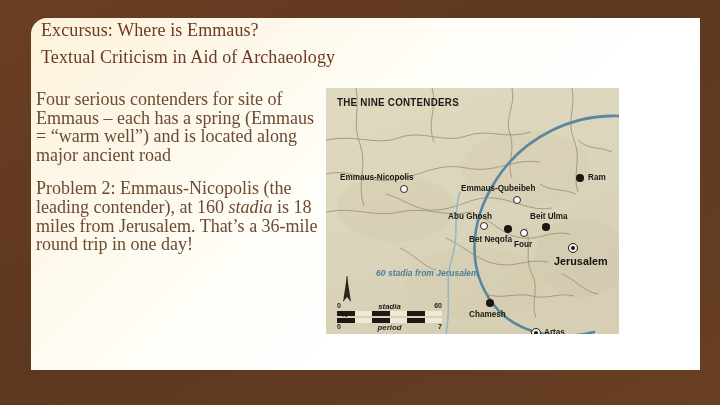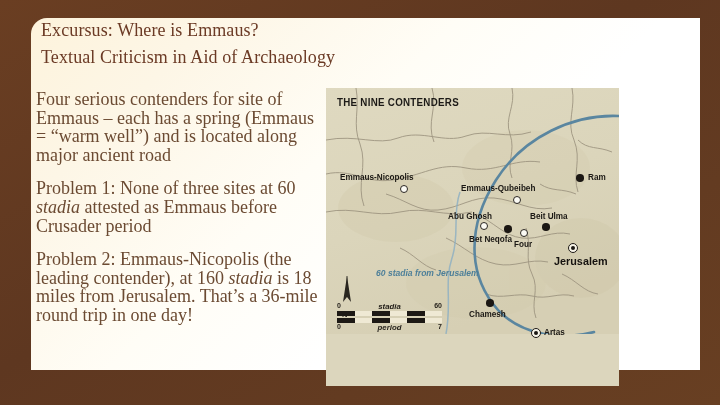--- a/index.html
+++ b/index.html
@@ -72,21 +72,21 @@
   }
   .para:last-child { margin-bottom: 1px; }
   .para i { font-style: italic; }
 
   
   #map-figure {
     position: absolute;
     left: 326px;
     top: 88px;
     width: 293px;
-    height: 298px;
+    height: 246px;
     background: #dcd6bd;
     overflow: hidden;
   }
   #map-svg { display: block; }
   #map-title {
     position: absolute;
     left: 11px;
     top: 8px;
     font-family: "Liberation Sans", sans-serif;
     font-weight: bold;
@@ -213,23 +213,20 @@
     <div class="title-line">Excursus: Where is Emmaus?</div>
     <div class="title-line">Textual Criticism in Aid of Archaeology</div>
   </div>
 
   <div id="body-col">
 
     <div class="para">
       <span>Four serious contenders for site of Emmaus – each has a spring (Emmaus = “warm well”) and is located along major ancient road</span>
     </div>
 
-    <div class="para">
-      <span>Problem 1: None of three sites at 60 </span><i>stadia</i><span> attested as Emmaus before Crusader period</span>
-    </div>
 
     <div class="para">
       <span>Problem 2: Emmaus-Nicopolis (the leading contender), at 160 </span><i>stadia</i><span> is 18 miles from Jerusalem. That’s a 36-mile round trip in one day!</span>
     </div>
 
   </div>
 
   <div id="map-figure">
 
     <svg id="map-svg" width="293" height="246" viewBox="0 0 293 246">

